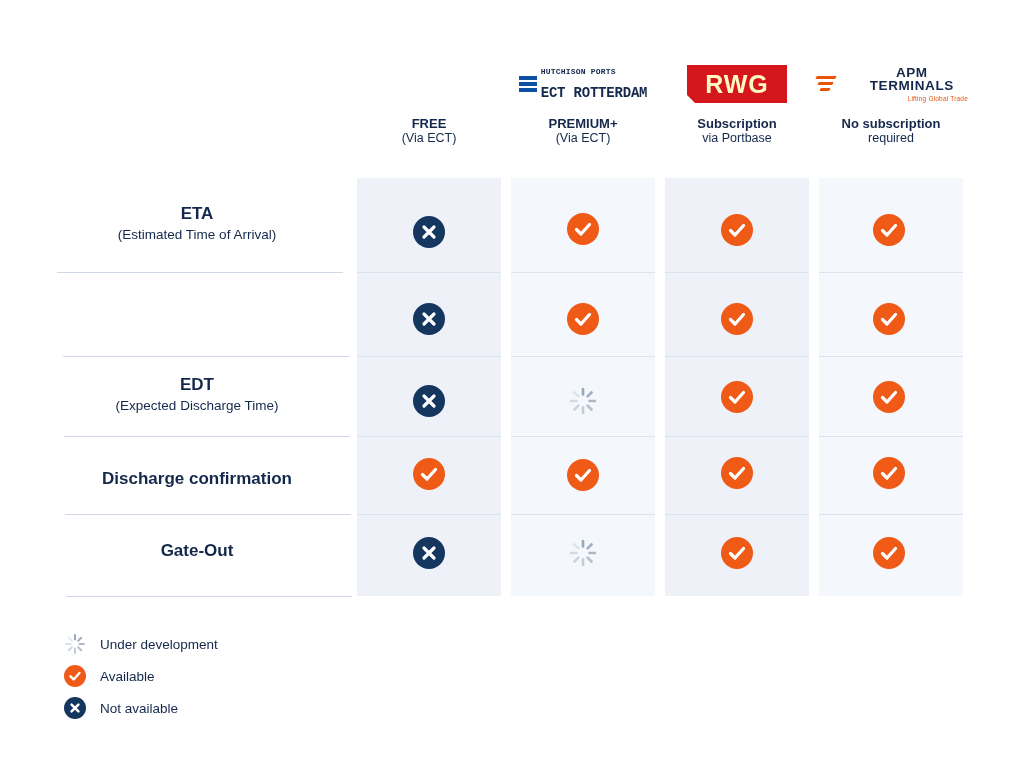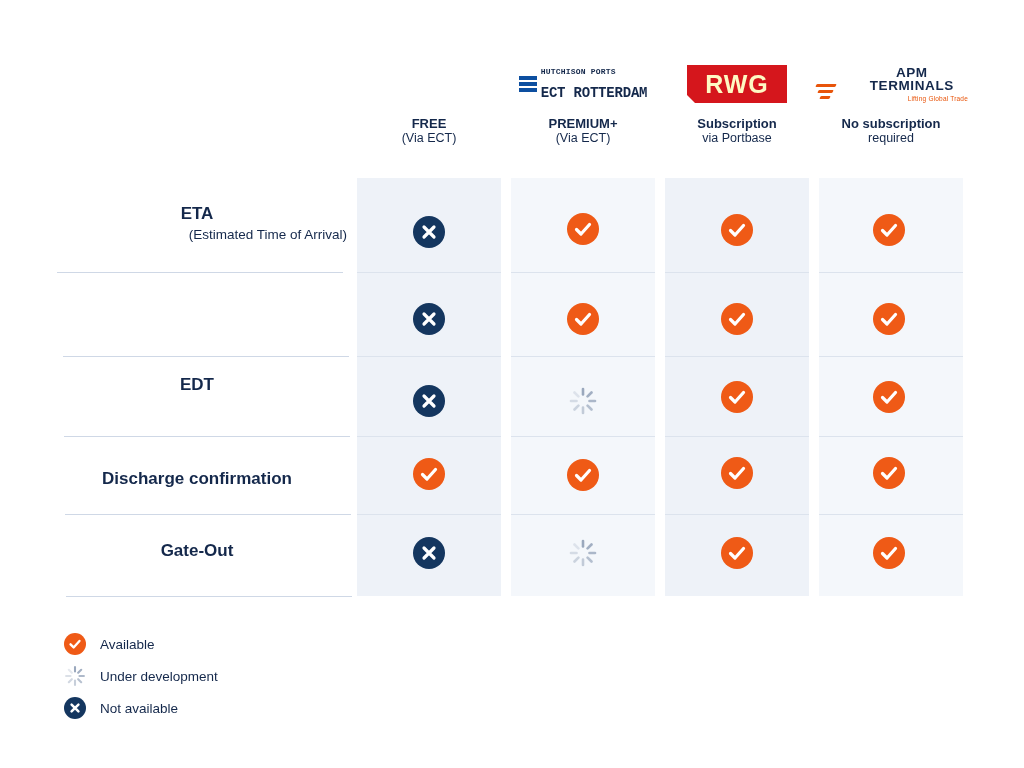--- a/index.html
+++ b/index.html
@@ -76,21 +76,20 @@
   }
   .row-label .main {
     font-size: 17px;
     font-weight: bold;
     line-height: 22px;
   }
   .row-label .sub {
     font-size: 13.5px;
     font-weight: normal;
     line-height: 20px;
-    text-align: right;
   }
   .row-rule {
     position: absolute;
     height: 1px;
     background: #cfd8e6;
   }
 
   
   .band-rule {
     position: absolute;
@@ -180,21 +179,21 @@
   .logo-rwg span {
     color: #fef9c3;
     font-size: 25px;
     font-weight: bold;
     letter-spacing: 1px;
     font-family: "Liberation Sans", sans-serif;
   }
 
   .logo-apm {
     display: flex;
-    align-items: flex-end;
+    align-items: center;
     gap: 21px;
   }
   .logo-apm .swoosh {
     width: 22px;
     height: 18px;
     position: relative;
     margin-top: 2px;
   }
   .logo-apm .swoosh i {
     position: absolute;
@@ -308,20 +307,21 @@
     <div class="row-label" style="left:47px; top:203px;">
       <div class="main">ETA</div>
       <div class="sub">(Estimated Time of Arrival)</div>
     </div>
     <div class="row-rule" style="left:57px; top:272px; width:286px;"></div>
 
     <div class="row-rule" style="left:63px; top:356px; width:286px;"></div>
 
     <div class="row-label" style="left:47px; top:374px;">
       <div class="main">EDT</div>
+      <div class="sub">(Expected Discharge Time)</div>
     </div>
     <div class="row-rule" style="left:64px; top:436px; width:286px;"></div>
 
     <div class="row-label" style="left:47px; top:468px;">
       <div class="main">Discharge confirmation</div>
       <div class="sub"></div>
     </div>
     <div class="row-rule" style="left:65px; top:514px; width:286px;"></div>
 
     <div class="row-label" style="left:47px; top:540px;">
@@ -467,30 +467,20 @@
     <div class="mark" style="left:873px; top:537px;">
       <svg width="32" height="32" viewBox="0 0 32 32">
         <circle cx="16" cy="16" r="16" fill="#ef5a16"></circle>
         <path d="M9.5 16.5 L14 21 L22.5 11.5" stroke="#ffffff" stroke-width="3.2" fill="none" stroke-linecap="round" stroke-linejoin="round"></path>
       </svg>
     </div>
 
   </div>
 
   <div class="legend">
-
-    <div class="legend-row">
-      <span class="legend-icon">
-        <svg width="22" height="22" viewBox="0 0 32 32">
-          <circle cx="16" cy="16" r="16" fill="#ef5a16"></circle>
-          <path d="M9.5 16.5 L14 21 L22.5 11.5" stroke="#ffffff" stroke-width="3.4" fill="none" stroke-linecap="round" stroke-linejoin="round"></path>
-        </svg>
-      </span>
-      <span class="legend-text">Available</span>
-    </div>
 
     <div class="legend-row">
       <span class="legend-icon">
         <svg width="22" height="22" viewBox="0 0 32 32">
           <g stroke="#9aa8bd" stroke-width="3" stroke-linecap="round">
             <line x1="16" y1="3" x2="16" y2="9.5" opacity="1"></line>
             <line x1="25" y1="7" x2="20.6" y2="11.4" opacity="0.9"></line>
             <line x1="29" y1="16" x2="22.5" y2="16" opacity="0.8"></line>
             <line x1="25" y1="25" x2="20.6" y2="20.6" opacity="0.7"></line>
             <line x1="16" y1="29" x2="16" y2="22.5" opacity="0.55"></line>
@@ -499,20 +489,30 @@
             <line x1="7" y1="7" x2="11.4" y2="11.4" opacity="0.25"></line>
           </g>
         </svg>
       </span>
       <span class="legend-text">Under development</span>
     </div>
 
     <div class="legend-row">
       <span class="legend-icon">
         <svg width="22" height="22" viewBox="0 0 32 32">
+          <circle cx="16" cy="16" r="16" fill="#ef5a16"></circle>
+          <path d="M9.5 16.5 L14 21 L22.5 11.5" stroke="#ffffff" stroke-width="3.4" fill="none" stroke-linecap="round" stroke-linejoin="round"></path>
+        </svg>
+      </span>
+      <span class="legend-text">Available</span>
+    </div>
+
+    <div class="legend-row">
+      <span class="legend-icon">
+        <svg width="22" height="22" viewBox="0 0 32 32">
           <circle cx="16" cy="16" r="16" fill="#14365f"></circle>
           <path d="M11 11 L21 21 M21 11 L11 21" stroke="#ffffff" stroke-width="3.6" stroke-linecap="round"></path>
         </svg>
       </span>
       <span class="legend-text">Not available</span>
     </div>
 
   </div>
 
 </div>

